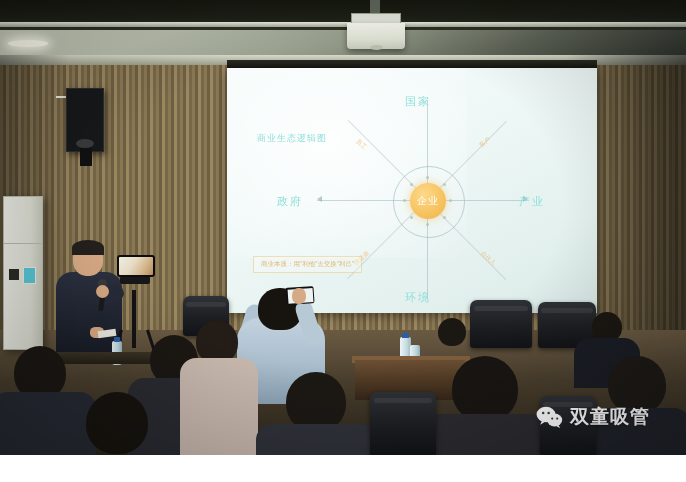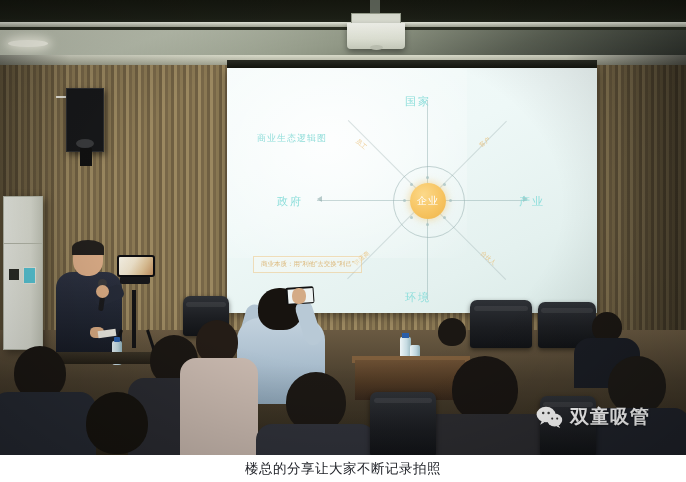--- a/index.html
+++ b/index.html
@@ -838,17 +838,14 @@
           <circle cx="16.2" cy="12.6" r="1.05" fill="#3a3a3a"></circle>
           <circle cx="21.2" cy="12.6" r="1.05" fill="#3a3a3a"></circle>
         </svg>
       </span>
       <span class="wm-text">双童吸管</span>
     </div>
 
     <div class="vignette"></div>
   </div>
 
-  <div class="caption-bar">
-    <div class="caption-text">楼总的分享让大家不断记录拍照</div>
-  </div>
 
 </div>
 
 </body></html>

